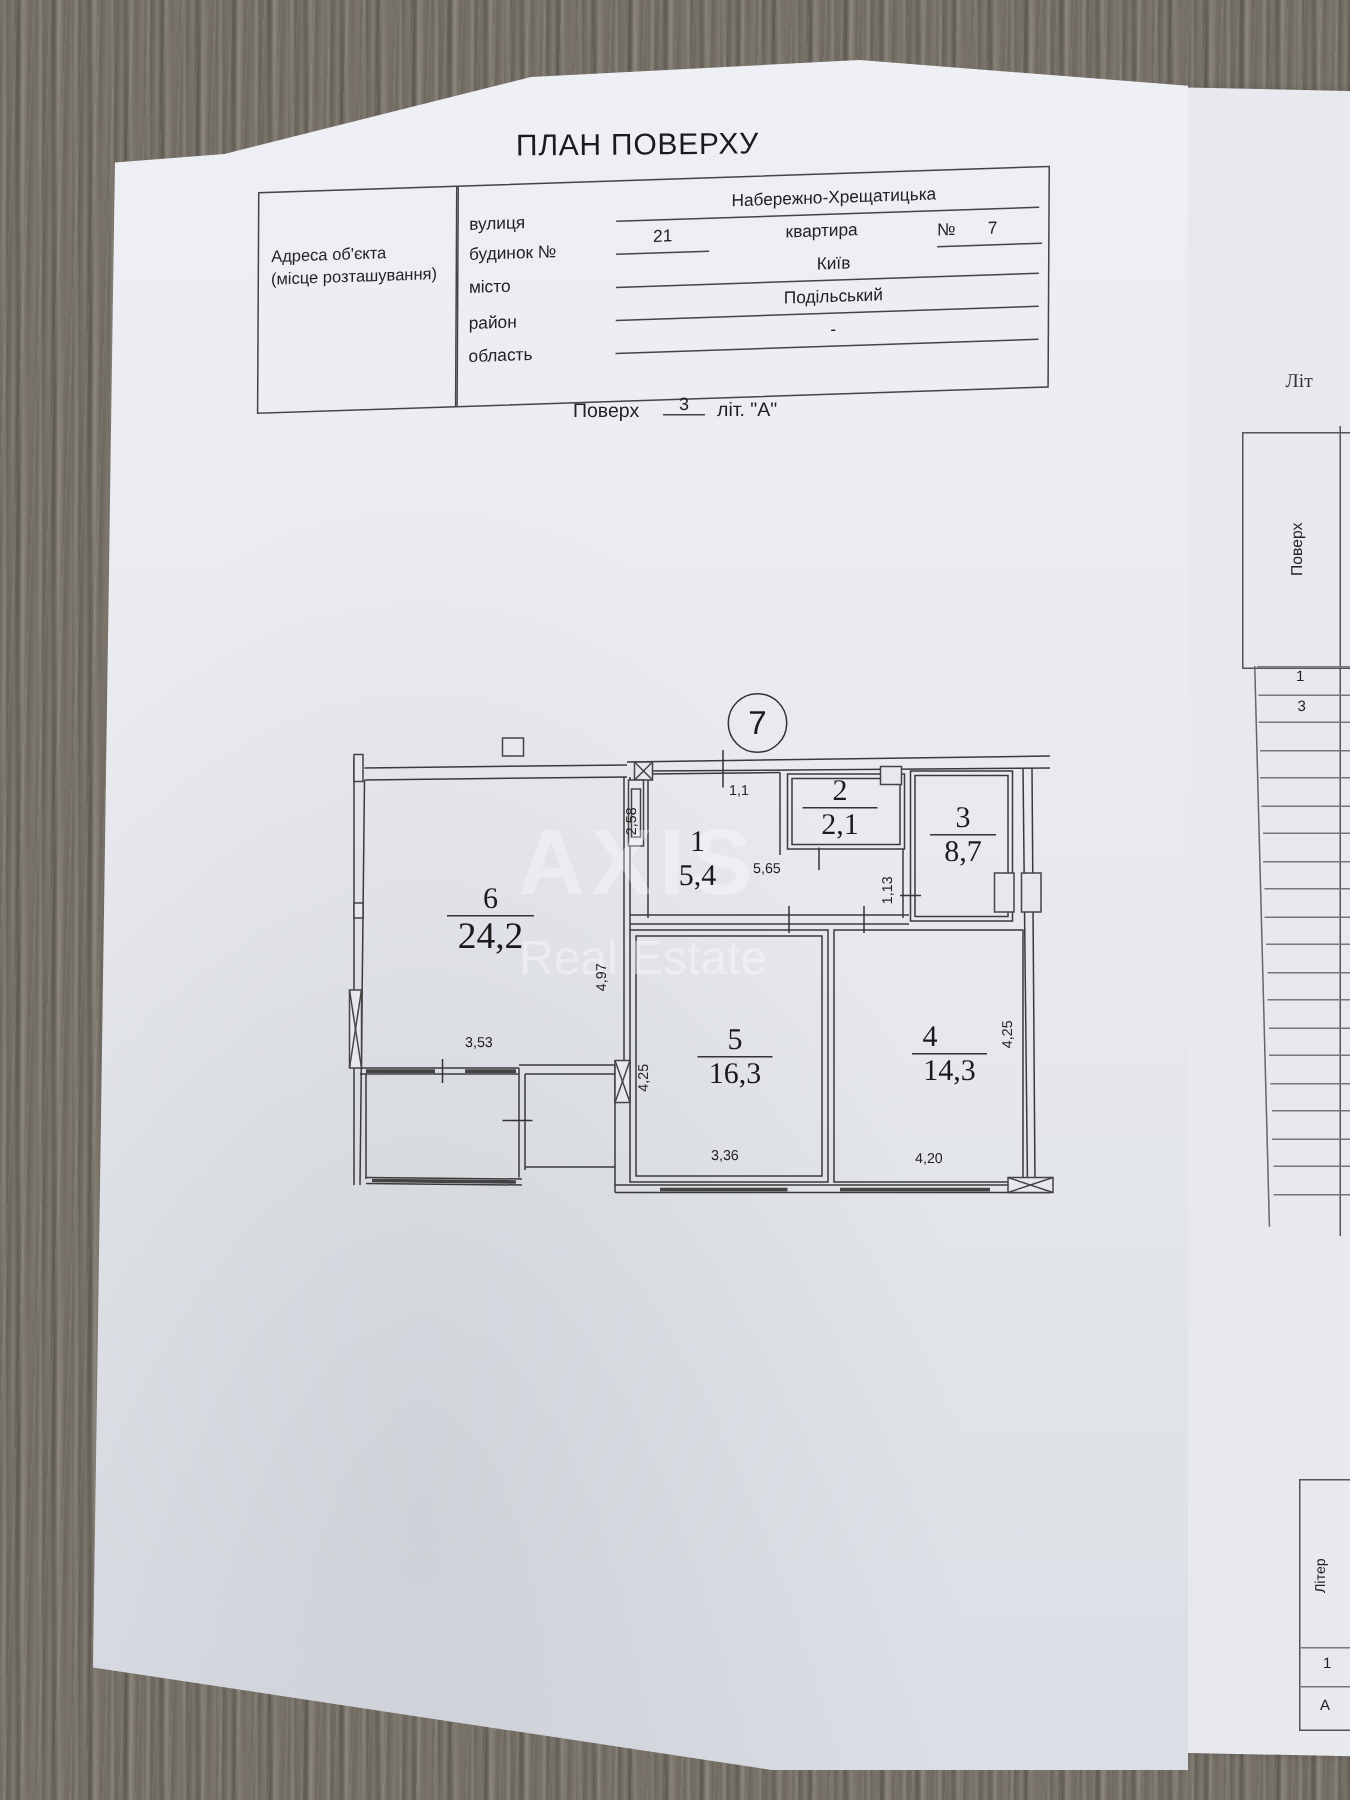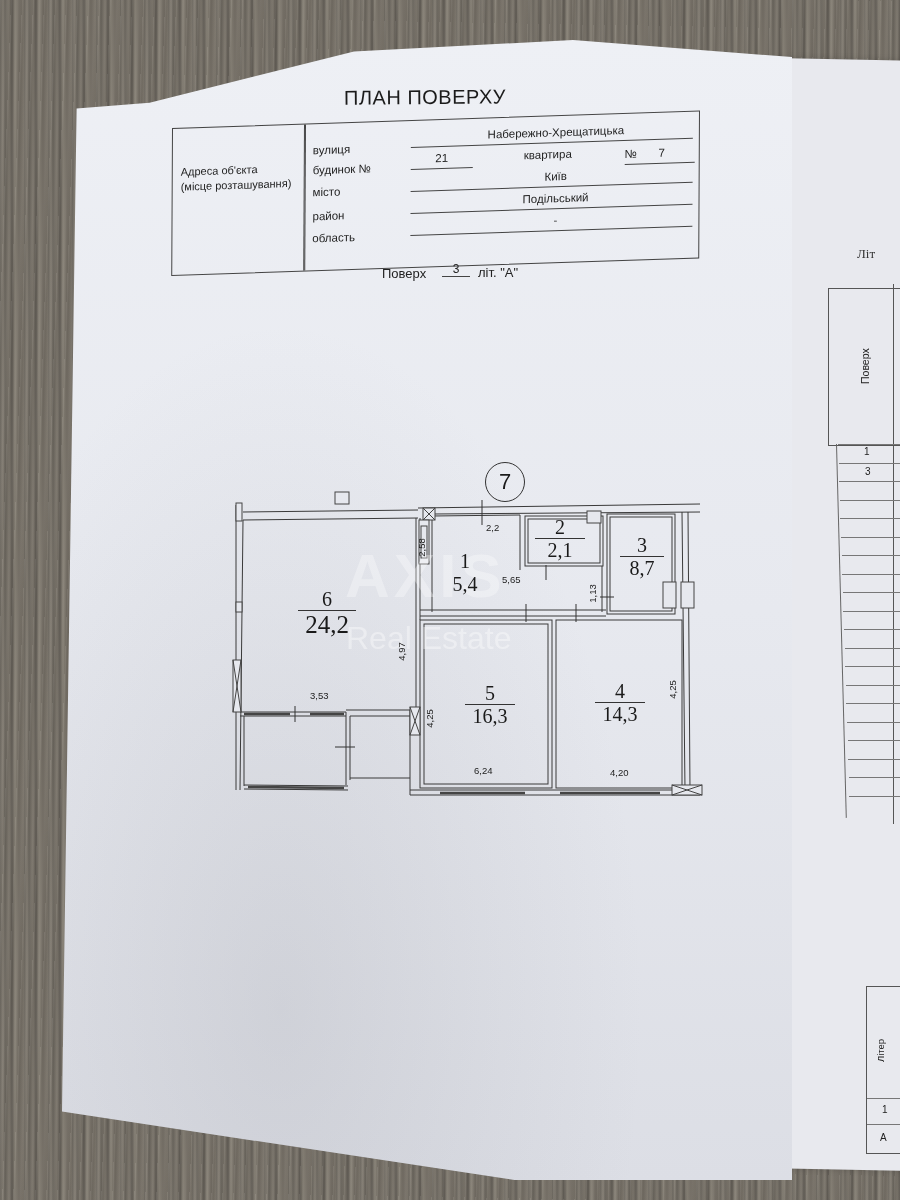--- a/index.html
+++ b/index.html
@@ -296,25 +296,25 @@
   <div class="room-num" style="left:535px; top:516px; width:50px; font-size:20px;">2</div>
   <div class="room-area" style="left:535px; top:538px; width:50px; font-size:20px;">2,1</div>
 
   <div class="room-num" style="left:620px; top:534px; width:44px; font-size:20px;">3</div>
   <div class="room-area" style="left:620px; top:556px; width:44px; font-size:20px;">8,7</div>
 
   <div class="room-num" style="left:465px; top:682px; width:50px; font-size:20px;">5</div>
   <div class="room-area" style="left:465px; top:704px; width:50px; font-size:20px;">16,3</div>
 
   <div class="room-num" style="left:595px; top:680px; width:50px; font-size:20px;">4</div>
-  <div class="room-area" style="left:595px; top:702px; width:50px; font-size:20px;">14,3</div>
-
-  <div class="dim" style="left:486px; top:522px;">2,2</div>
+  <div class="room-area" style="left:608px; top:702px; width:50px; font-size:20px;">14,3</div>
+
+  <div class="dim" style="left:486px; top:522px;">1,1</div>
   <div class="dim v" style="left:412px; top:542px;">2,58</div>
   <div class="dim" style="left:502px; top:574px;">5,65</div>
   <div class="dim v" style="left:583px; top:588px;">1,13</div>
   <div class="dim v" style="left:392px; top:646px;">4,97</div>
   <div class="dim" style="left:310px; top:690px;">3,53</div>
   <div class="dim v" style="left:420px; top:713px;">4,25</div>
-  <div class="dim" style="left:474px; top:765px;">6,24</div>
+  <div class="dim" style="left:474px; top:765px;">3,36</div>
   <div class="dim" style="left:610px; top:767px;">4,20</div>
   <div class="dim v" style="left:663px; top:684px;">4,25</div>
 </div>
 
 </body></html>

